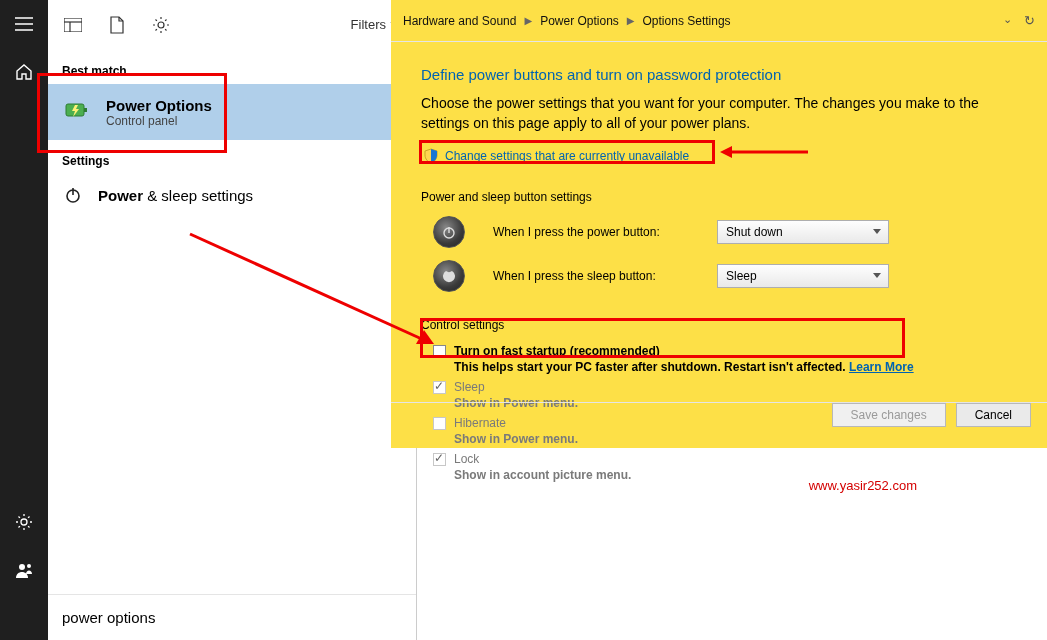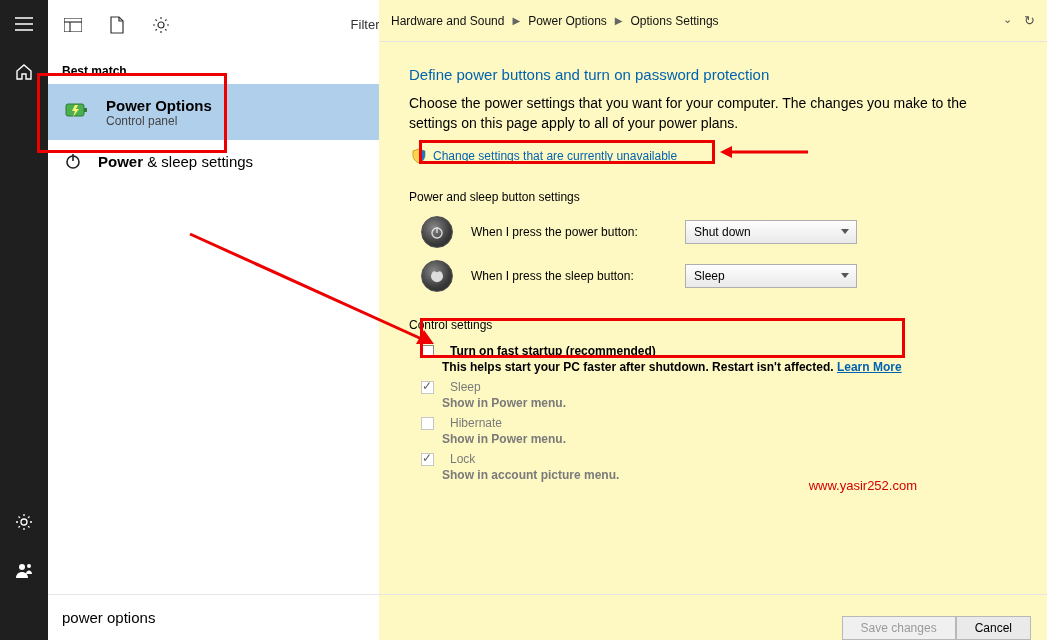--- a/index.html
+++ b/index.html
@@ -25,57 +25,57 @@
 .hl-red-1 { position: absolute; border: 3px solid #ee0000; pointer-events: none; }
 
 .settings-row { display: flex; align-items: center; gap: 16px; padding: 12px 16px; cursor: pointer; }
 .settings-row .pw-icon { width: 18px; height: 18px; color: #222; }
 .settings-row .label { font-size: 15px; color: #000; }
 .settings-row .label .bold { font-weight: 700; }
 
 .search-bar { position: absolute; left: 0; bottom: 0; width: 100%; height: 46px; border-top: 1px solid #e5e5e5; display: flex; align-items: center; padding: 0 14px; }
 .search-input { border: none; outline: none; font-size: 15px; width: 100%; color: #000; }
 
-.cp-pane { position: absolute; left: 379px; top: 0; right: 0; height: 640px; background: #fef9c3; }
+.cp-pane { position: absolute; left: 391px; top: 0; right: 0; height: 448px; background: #fde047; }
 .cp-header { height: 42px; display: flex; align-items: center; padding: 0 12px; border-bottom: 1px solid #e5e5e5; gap: 8px; font-size: 12px; color: #111; }
 .crumb { cursor: pointer; }
 .sep { font-size: 10px; color: #666; }
 .cp-header-right { margin-left: auto; display: flex; gap: 12px; color: #555; }
 
 .cp-body { padding: 24px 10px 16px 30px; position: relative; }
 .cp-title { color: #0a5a2a; font-size: 15px; font-weight: 400; color: #0063b1; margin-bottom: 10px; }
 .cp-desc { font-size: 14px; color: #000; line-height: 1.45; margin-bottom: 14px; max-width: 560px; }
 
 .link-row { display: inline-flex; align-items: center; gap: 6px; padding: 0 6px 0 2px; }
 .shield { width: 16px; height: 16px; }
 .link-blue { color: #0063b1; font-size: 12px; cursor: pointer; }
 
 .subhead { font-size: 12px; color: #000; margin-top: 22px; margin-bottom: 12px; }
 
-.button-row { display: flex; align-items: center; gap: 18px; margin: 12px 0 10px 12px; }
+.button-row { display: flex; align-items: center; gap: 28px; margin: 12px 0 10px 12px; }
 .round-btn { width: 32px; height: 32px; border-radius: 50%; background: radial-gradient(circle at 40% 35%, #888, #3a3a3a 60%, #222); border: 1px solid #555; display: flex; align-items: center; justify-content: center; color: #fff; font-size: 14px; }
 .row-label { font-size: 12px; color: #000; min-width: 196px; }
 .select { appearance: none; -webkit-appearance: none; border: 1px solid #aeaeae; background: linear-gradient(#fefefe, #e9e9e9); height: 24px; width: 172px; padding: 0 22px 0 8px; font-size: 12px; position: relative; }
 .select-wrap { position: relative; display: inline-block; }
 .select-wrap::after { content: ""; position: absolute; right: 8px; top: 9px; width: 0; height: 0; border-left: 4px solid transparent; border-right: 4px solid transparent; border-top: 5px solid #555; pointer-events: none; }
 
 .shutdown-block { margin-top: 8px; }
-.chk-row { display: flex; align-items: flex-start; gap: 16px; margin: 6px 0 2px 12px; }
+.chk-row { display: flex; align-items: flex-start; gap: 8px; margin: 6px 0 2px 12px; }
 .chk { width: 13px; height: 13px; border: 1px solid #888; margin-top: 1px; background: #fff; flex-shrink: 0; position: relative; }
 .chk.checked::after { content: "✓"; position: absolute; left: 0; top: -3px; font-size: 12px; color: #666; }
 .chk.disabled { border-color: #c7c7c7; }
 .chk-label { font-size: 12px; font-weight: 700; color: #000; }
 .chk-label.disabled { color: #7a7a7a; font-weight: 400; }
 .chk-help { font-size: 12px; color: #000; margin: 1px 0 6px 33px; font-weight: bold; }
 .chk-help .lm { color: #0063b1; text-decoration: underline; cursor: pointer; }
 .chk-help.disabled { color: #7a7a7a; }
 
 .watermark { position: absolute; color: #d40000; font-size: 13px; }
 
-.footer { position: absolute; left: 0; right: 0; bottom: 0; height: 46px; border-top: 1px solid #e5e5e5; display: flex; align-items: flex-end; justify-content: flex-end; padding: 0 16px; background: #fafafa00; }
+.footer { position: absolute; left: 0; right: 0; bottom: 0; height: 46px; border-top: 1px solid #e5e5e5; display: flex; align-items: flex-start; justify-content: flex-end; gap: 10px; padding: 0 16px; background: #fafafa00; }
 .btn { height: 24px; padding: 0 18px; font-size: 12px; border: 1px solid #b8b8b8; background: #eaeaea; cursor: pointer; }
 .btn.disabled { color: #9a9a9a; background: #f0f0f0; cursor: default; }
 
 .arrow { position: absolute; pointer-events: none; }
 svg { display: block; }
 </style>
 </head>
 <body>
 
 <div class="left-rail">
@@ -145,20 +145,21 @@
         <rect x="22" y="12" width="3" height="4" fill="#2e7d32"></rect>
         <path d="M13 9l-3 6h3l-2 6 6-8h-3l2-4z" fill="#fff176"></path>
       </svg>
     </div>
     <div class="result-text">
       <div class="title">Power Options</div>
       <div class="subtitle">Control panel</div>
     </div>
   </div>
 
+  <div class="section-label">Settings</div>
 
   <div class="settings-row">
     <svg class="pw-icon" width="18" height="18" viewBox="0 0 18 18">
         <circle cx="9" cy="10" r="6" fill="none" stroke="#222" stroke-width="1.6"></circle>
         <line x1="9" y1="2" x2="9" y2="9" stroke="#222" stroke-width="1.6"></line>
       </svg>
     <div class="label"><span class="bold">Power</span><span> &amp; sleep settings</span></div>
   </div>
 
   <div class="search-bar">

